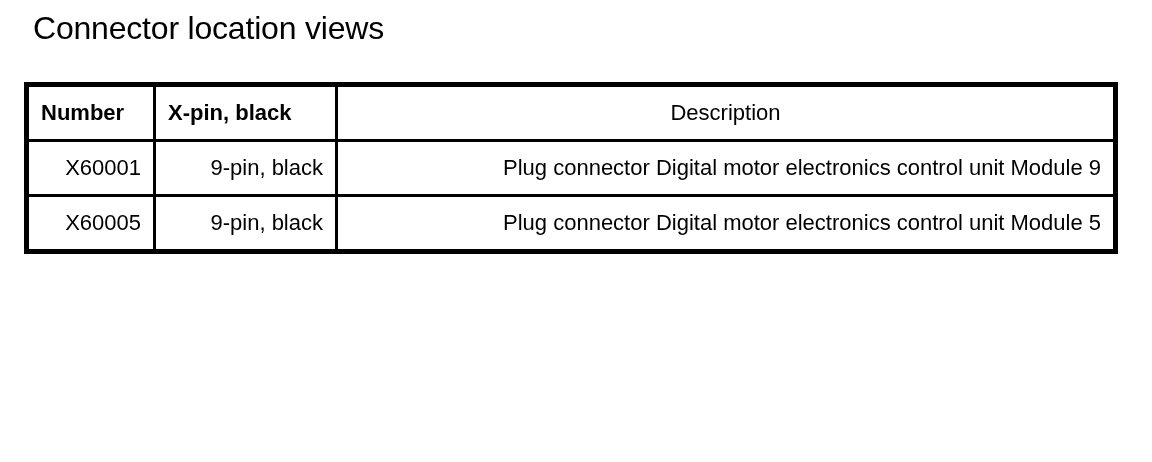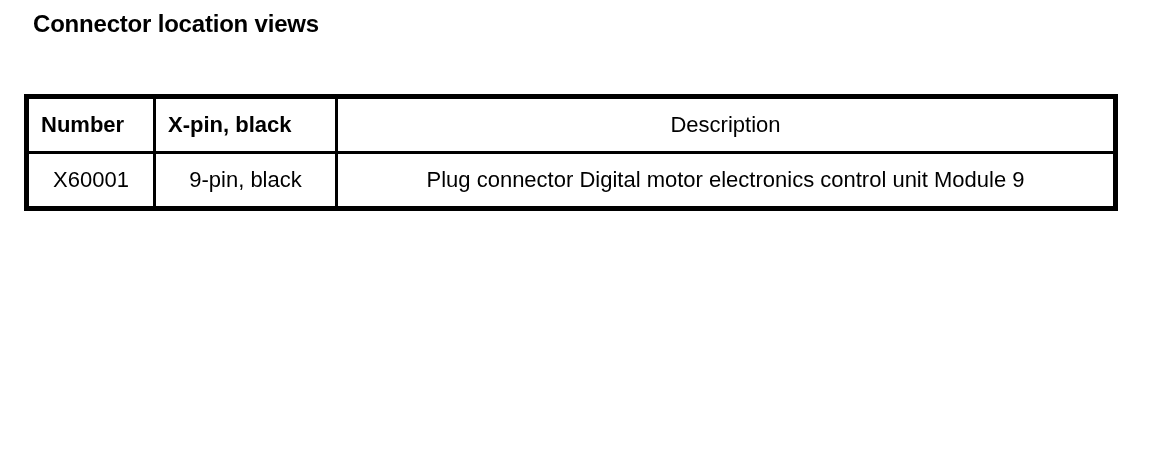--- a/index.html
+++ b/index.html
@@ -13,33 +13,32 @@
     font-family: "Liberation Sans", sans-serif;
     color: #000000;
     overflow: hidden;
     position: relative;
   }
 
   #page-title {
     position: absolute;
     left: 33px;
     top: 11px;
-    font-size: 24px;
-    font-weight: bold;
+    font-size: 32px;
+    font-weight: normal;
     letter-spacing: -0.2px;
     line-height: 1.1;
     white-space: nowrap;
   }
 
   #connector-table-wrap {
     position: absolute;
     left: 24px;
     top: 82px;
     width: 878px;
-    margin-top: 12px;
   }
 
   table.connector-table {
     border-collapse: collapse;
     width: 1094px;
     table-layout: fixed;
     background: #ffffff;
   }
 
   table.connector-table,
@@ -75,21 +74,21 @@
   }
   th.head-desc {
     font-weight: normal;
     text-align: center;
   }
 
   td.cell-number,
   td.cell-xpin,
   td.cell-desc {
     font-weight: normal;
-    text-align: center;
+    text-align: right;
   }
 </style>
 </head>
 <body>
 
 <div id="page-title">Connector location views</div>
 
 <div id="connector-table-wrap">
   <table class="connector-table">
     <colgroup>
@@ -103,15 +102,20 @@
         <th class="head-xpin">X-pin, black</th>
         <th class="head-desc">Description</th>
       </tr>
     </thead>
     <tbody>
       <tr>
         <td class="cell-number">X60001</td>
         <td class="cell-xpin">9-pin, black</td>
         <td class="cell-desc">Plug connector Digital motor electronics control unit Module 9</td>
       </tr>
+      <tr>
+        <td class="cell-number">X60005</td>
+        <td class="cell-xpin">9-pin, black</td>
+        <td class="cell-desc">Plug connector Digital motor electronics control unit Module 5</td>
+      </tr>
     </tbody>
   </table>
 </div>
 
 </body></html>

